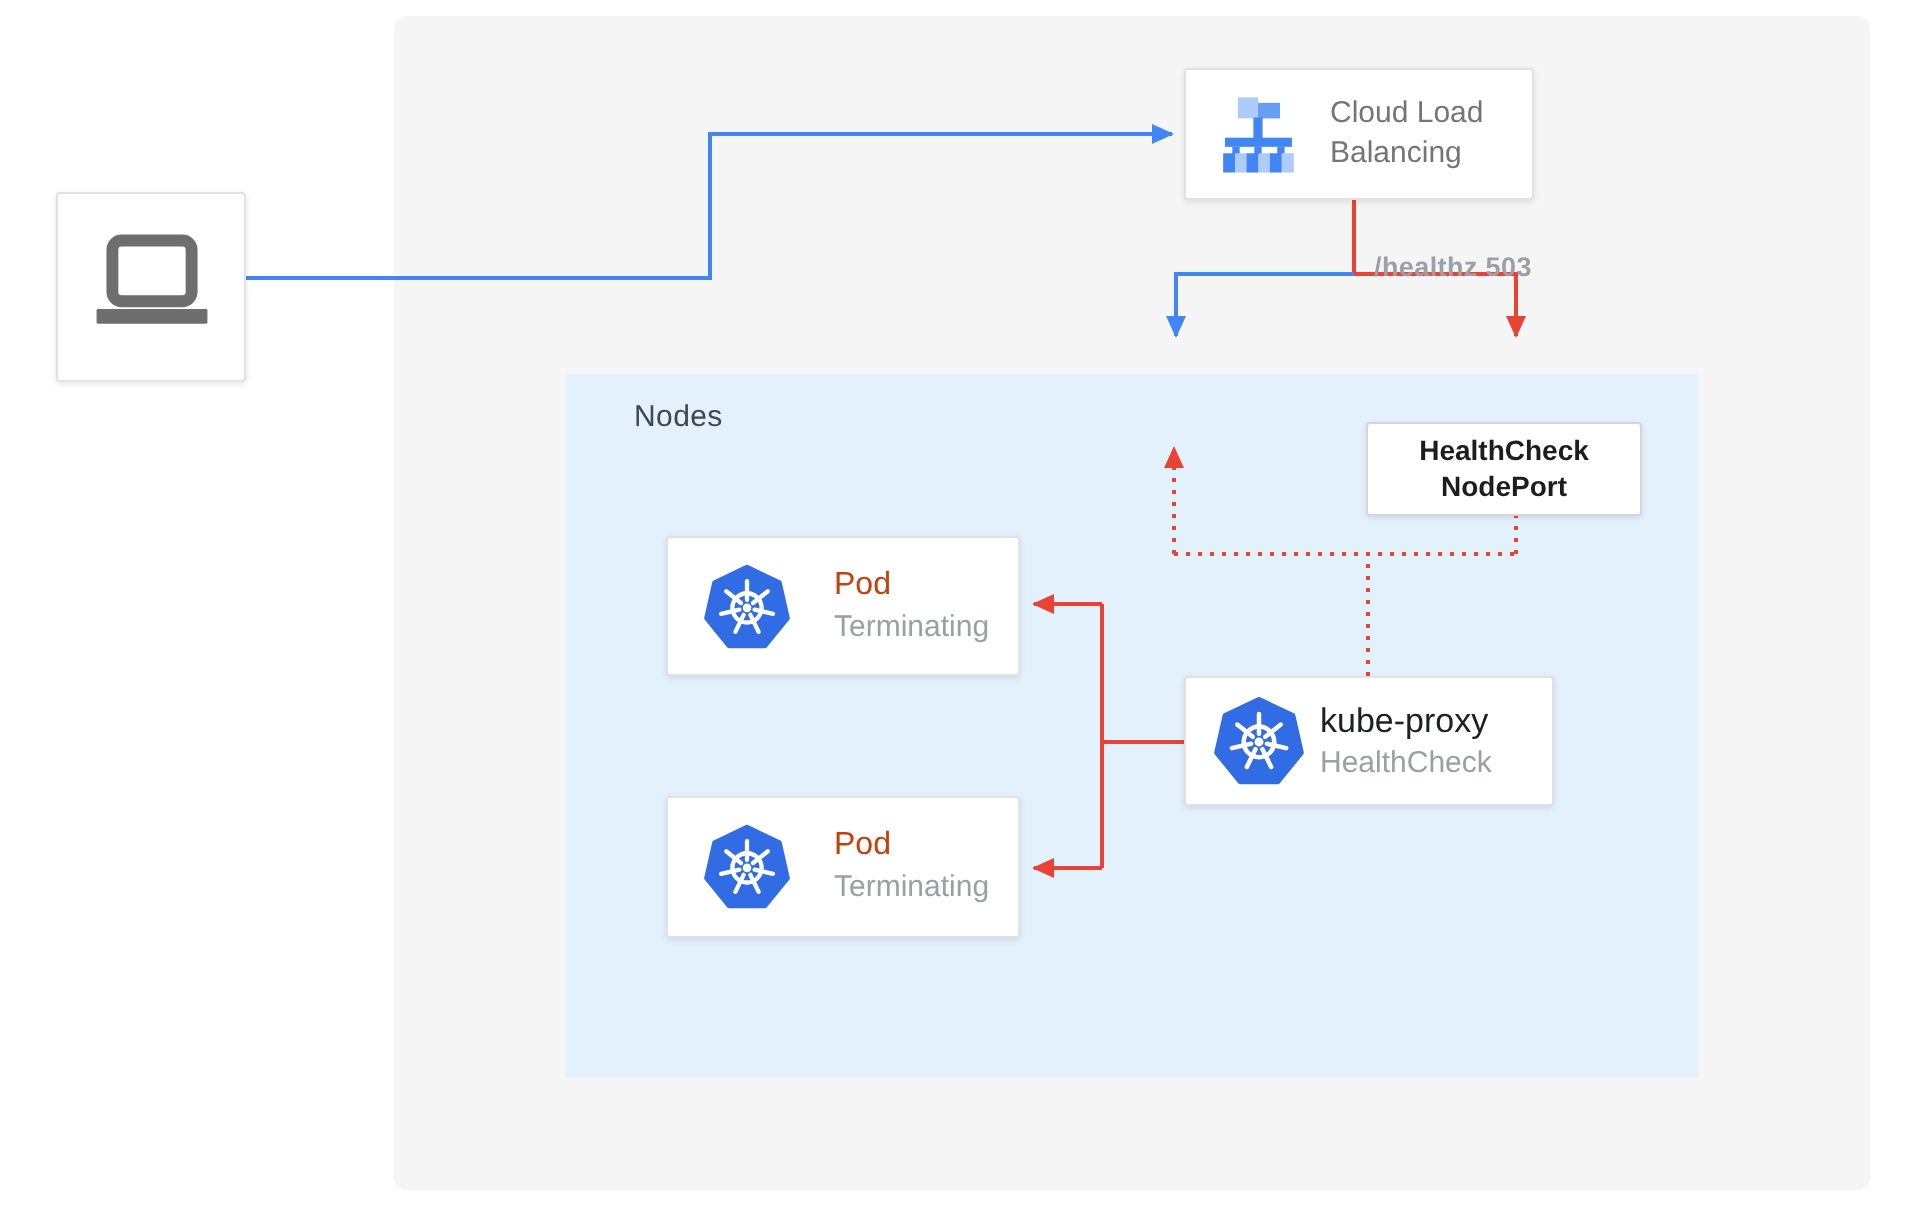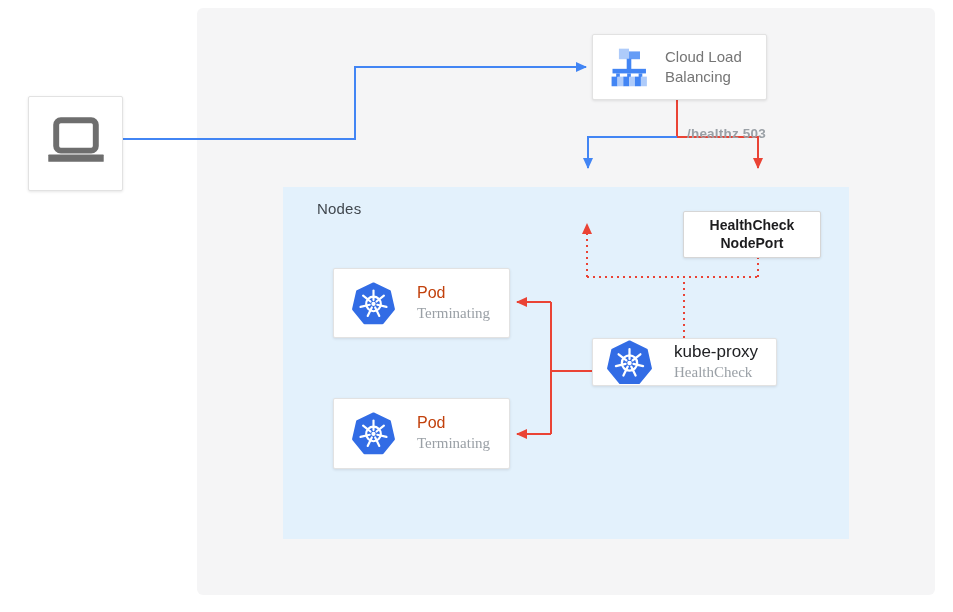--- a/index.html
+++ b/index.html
@@ -34,23 +34,23 @@
     font-weight:bold;font-size:15px;color:#1d1d1f;
   }
   .hc-port-card{
     left:683px;top:171px;width:138px;height:47px;border-color:#d6d6d6;
     justify-content:center;text-align:center;
     font-weight:bold;font-size:14px;line-height:1.25;color:#1d1d1f;margin-top:40px;
   }
   .hc-port-card span{display:block;width:120px;margin:0 auto;}
   .pod-card-1{left:333px;top:268px;width:177px;height:70px;padding-left:18px;gap:22px;}
   .pod-card-2{left:333px;top:398px;width:177px;height:71px;padding-left:18px;gap:22px;}
-  .kproxy-card{left:592px;top:338px;width:185px;height:48px;padding-left:14px;gap:22px;}
+  .kproxy-card{left:592px;top:338px;width:185px;height:65px;padding-left:14px;gap:8px;}
   .node-title{font-size:16px;color:#c2410c;line-height:1.3;}
-  .node-sub{font-size:15px;color:#9aa0a6;line-height:1.3;font-family:Liberation Serif, serif;}
+  .node-sub{font-size:15px;color:#9aa0a6;line-height:1.3;}
   .kp-title{font-size:17px;color:#202124;line-height:1.3;}
   .healthz-label{
     position:absolute;left:687px;top:107px;
     font-size:13.5px;font-weight:bold;color:#9aa0a6;letter-spacing:.2px;margin-top:19px;
   }
   .wires{position:absolute;left:0;top:0;width:953px;height:612px;}
   .k8s-icon{flex:0 0 auto;}
 </style>
 </head>
 <body>

